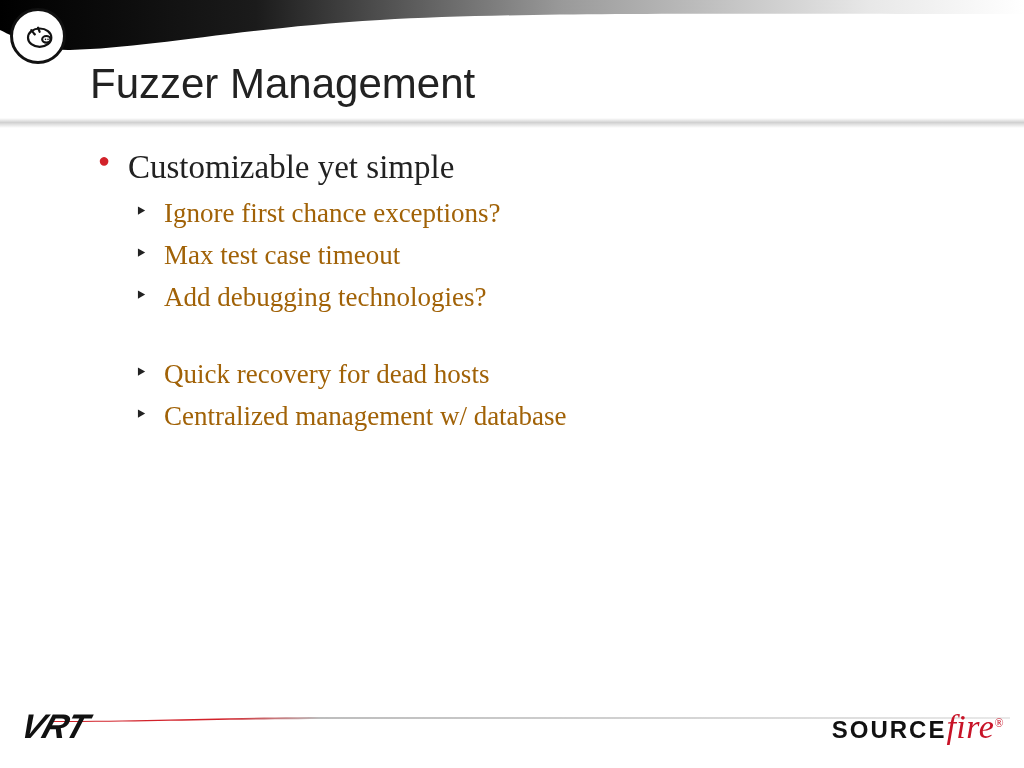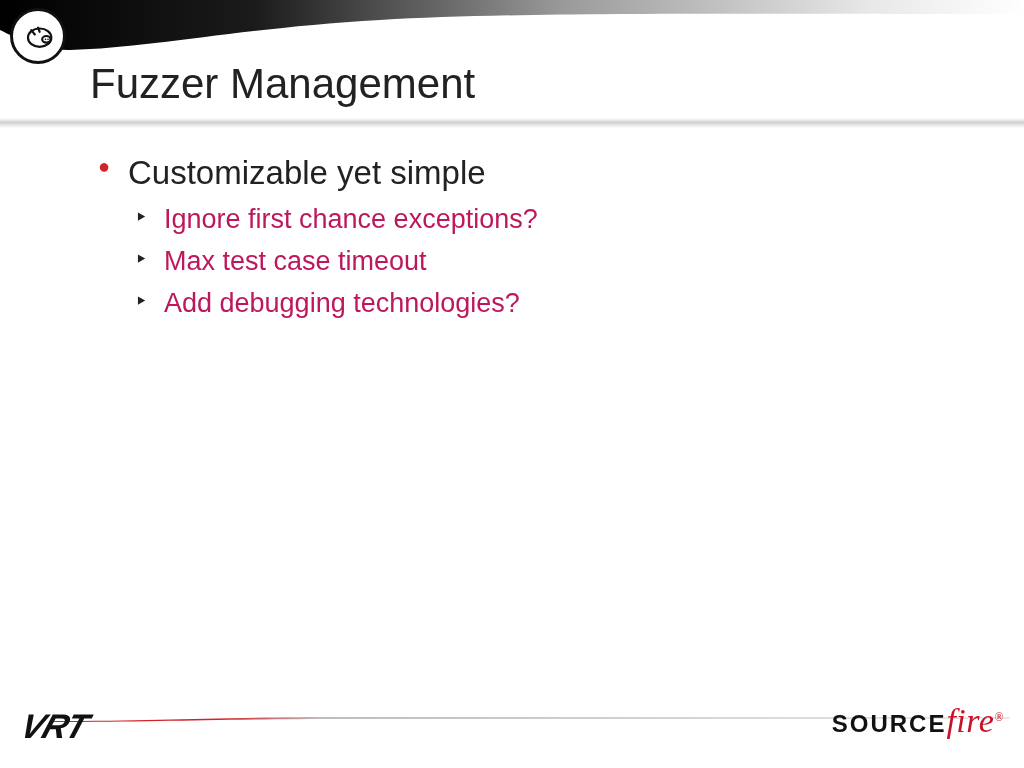--- a/index.html
+++ b/index.html
@@ -63,22 +63,23 @@
     top: 60px;
     font-size: 42px;
     font-weight: 400;
     color: #222;
   }
 
   
   .content {
     position: absolute;
     left: 98px;
-    top: 150px;
+    top: 144px;
     width: 820px;
+    font-family: Liberation Serif, serif;
   }
   .l1 {
     font-size: 33px;
     line-height: 1.4;
     margin: 0 0 4px 0;
     color: #222;
     position: relative;
     padding-left: 30px;
   }
   .l1::before {
@@ -86,21 +87,21 @@
     position: absolute;
     left: 0;
     top: 2px;
     color: #d2222a;
     font-size: 20px;
   }
   .l2 {
     font-size: 27px;
     line-height: 1.45;
     margin: 0 0 3px 0;
-    color: #be185d;
+    color: #a16207;
     position: relative;
     padding-left: 28px;
     margin-left: 38px;
   }
   .l2::before {
     content: "‣";
     position: absolute;
     left: 0;
     top: -2px;
     color: #222;
@@ -124,21 +125,21 @@
     letter-spacing: -1px;
     color: #111;
     z-index: 2;
   }
   .vrt-logo .slashV {
     display: inline-block;
     transform: skewX(-18deg);
   }
   .sourcefire {
     position: absolute;
-    right: 20px; bottom: 28px;
+    right: 20px; bottom: 22px;
     font-family: "Times New Roman", Georgia, serif;
     font-size: 30px;
     letter-spacing: 0.5px;
   }
   .sourcefire .source {
     color: #111;
     font-weight: 700;
     letter-spacing: 2px;
     font-family: Arial, sans-serif;
     font-size: 24px;
@@ -192,20 +193,22 @@
   <div class="divider-under-title"></div>
 
   <div class="content">
     <div class="l1">Customizable yet simple</div>
     <div class="l2">Ignore first chance exceptions?</div>
     <div class="l2">Max test case timeout</div>
     <div class="l2">Add debugging technologies?</div>
 
     <div class="gap"></div>
 
+    <div class="l2">Quick recovery for dead hosts</div>
+    <div class="l2">Centralized management w/ database</div>
   </div>
 
   <svg class="footer-rule" viewBox="0 0 960 6" preserveAspectRatio="none">
     <defs>
       <linearGradient id="fr" x1="0" y1="0" x2="1" y2="0">
         <stop offset="0" stop-color="#d2222a"></stop>
         <stop offset="0.18" stop-color="#d2222a"></stop>
         <stop offset="0.28" stop-color="#bdbdbd"></stop>
         <stop offset="1" stop-color="#e9e9e9"></stop>
       </linearGradient>

